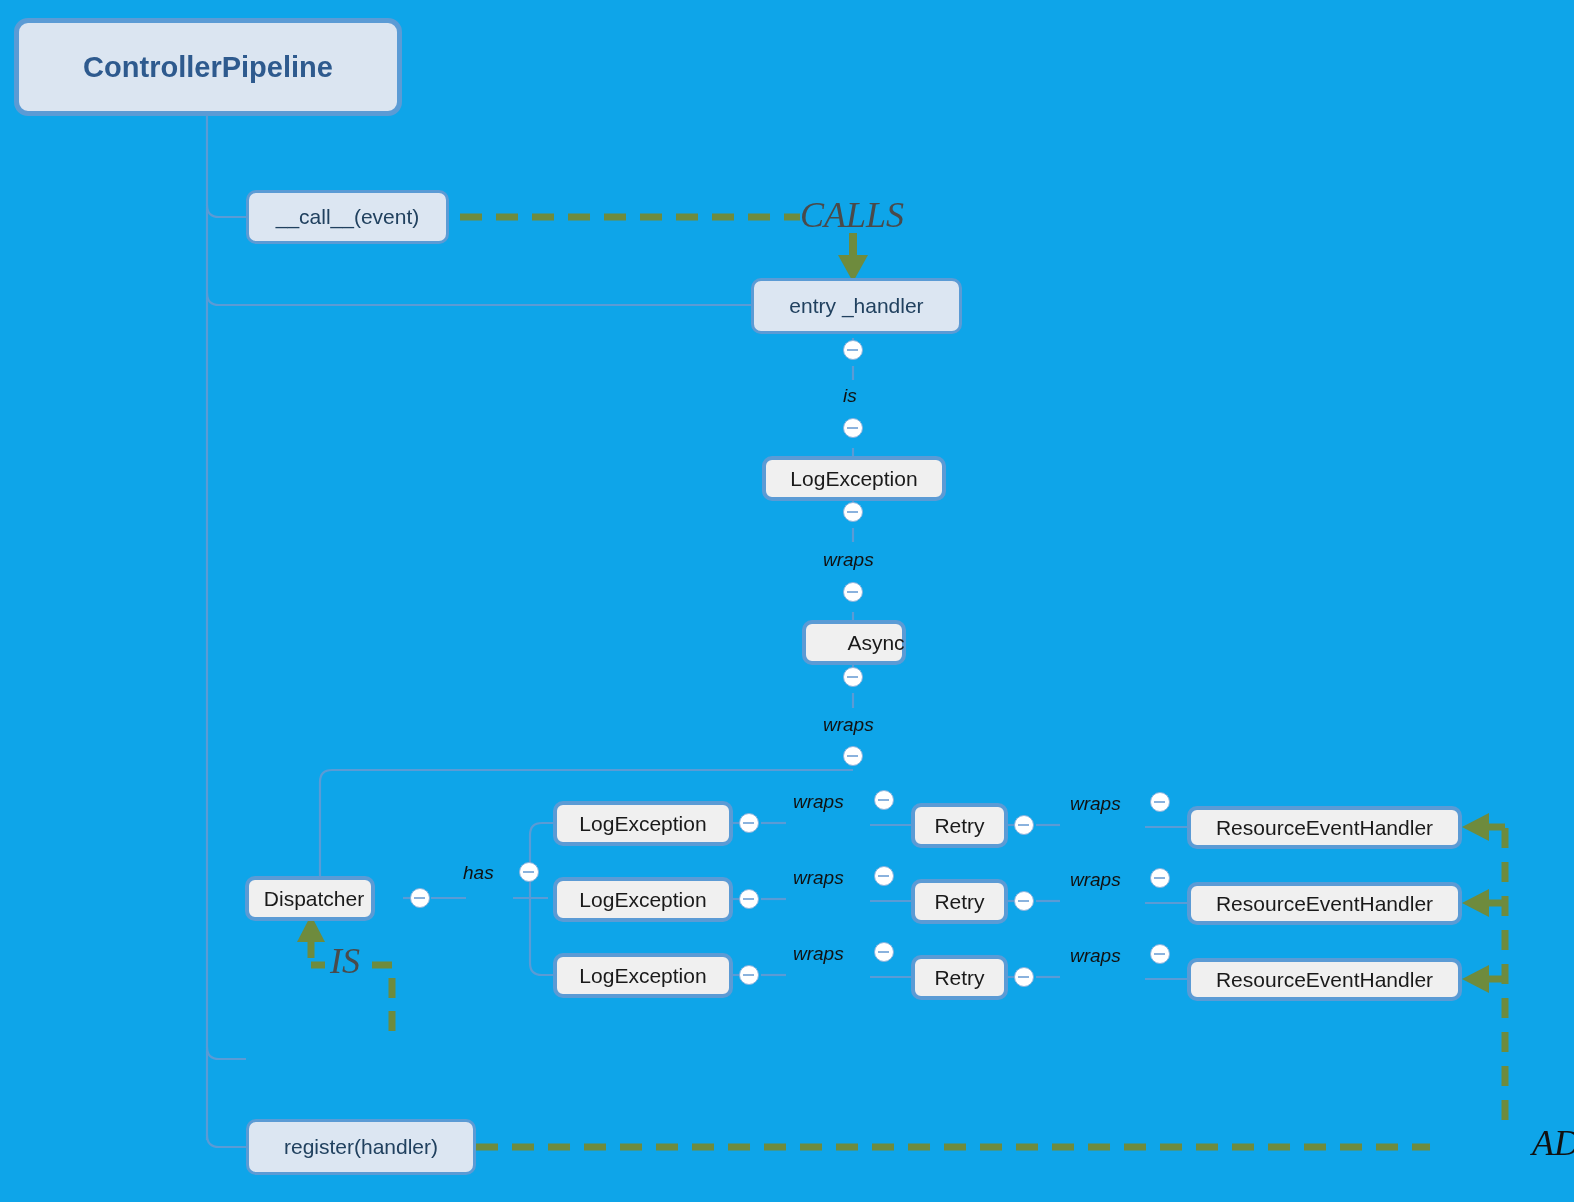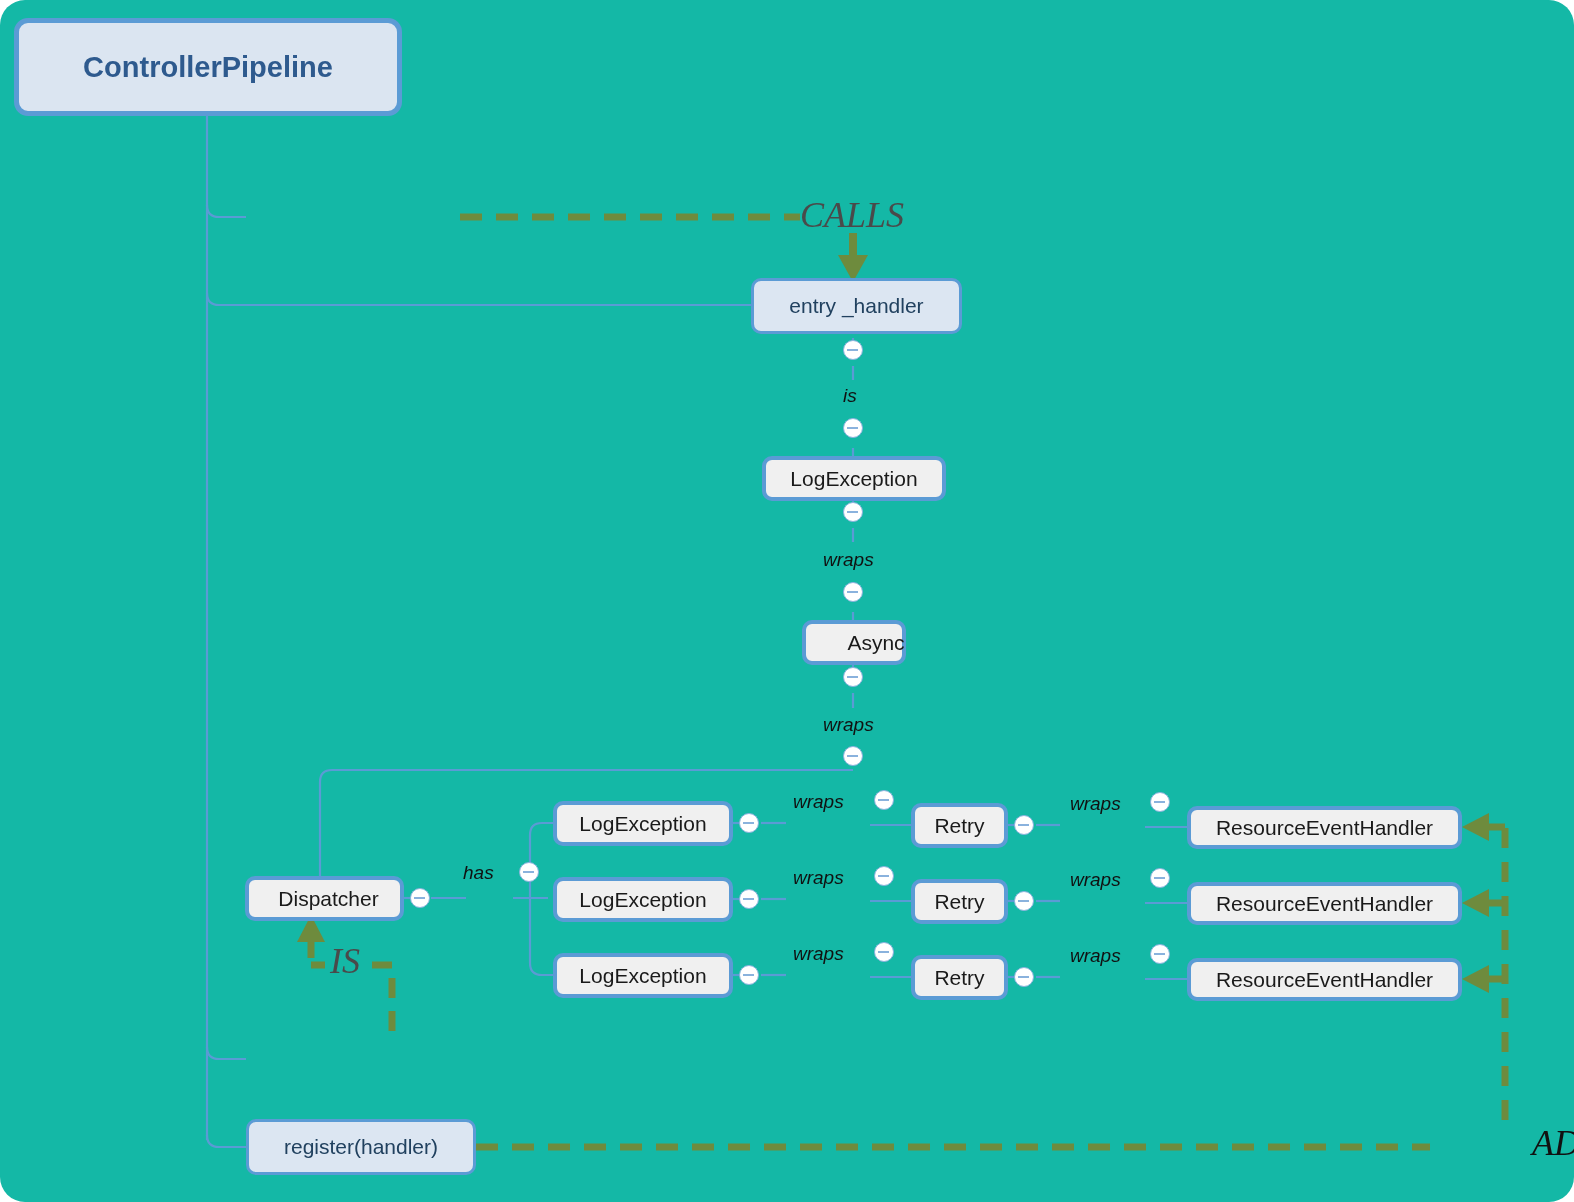--- a/index.html
+++ b/index.html
@@ -1,17 +1,17 @@
 <!DOCTYPE html>
 <html><head>
 <meta charset="utf-8">
 <style>
   html,body{margin:0;padding:0;background:#ffffff;}
   body{font-family:"Liberation Sans",sans-serif;}
-  #canvas{position:relative;width:1574px;height:1202px;overflow:hidden;background:#14b8a6;border-radius:25px;}
+  #canvas{position:relative;width:1574px;height:1202px;overflow:hidden;background:#0ea5e9;}
   svg.wires{position:absolute;left:0;top:0;width:1574px;height:1202px;pointer-events:none;}
 
   .node{position:absolute;box-sizing:border-box;display:flex;align-items:center;justify-content:center;
         border:3px solid #5b9bd5;border-radius:10px;color:#1f3a5f;white-space:nowrap;}
   .node.root{background:#dbe5f1;border-width:5px;border-radius:14px;font-weight:bold;font-size:29px;color:#2e5a8e;}
   .node.blue{background:#dce6f2;font-size:21px;color:#21415f;}
   .node.gray{background:#f0f0f0;font-size:21px;color:#1a1a1a;border-width:4px;align-items:center;}
 
   .rel{position:absolute;font-style:italic;color:#111;font-size:19px;white-space:nowrap;}
   .biglabel{position:absolute;font-family:"Liberation Serif",serif;font-style:italic;
@@ -117,34 +117,37 @@
       <path d="M1462,903 L1489,889 L1489,917 Z" fill="#6e8b3d"></path>
       <path d="M1505,979 L1485,979" stroke="#6e8b3d" stroke-width="7" fill="none"></path>
       <path d="M1462,979 L1489,965 L1489,993 Z" fill="#6e8b3d"></path>
     </g>
   </svg>
 
   <div class="node root" style="left:14px;top:18px;width:388px;height:98px;">
     <span>ControllerPipeline</span>
   </div>
 
+  <div class="node blue" style="left:246px;top:190px;width:203px;height:54px;">
+    <span>__call__(event)</span>
+  </div>
 
   <div class="node blue" style="left:751px;top:278px;width:211px;height:56px;">
     <span>entry _handler</span>
   </div>
 
   <div class="node gray" style="left:762px;top:456px;width:184px;height:45px;">
     <span>LogException</span>
   </div>
 
   <div class="node gray" style="left:802px;top:620px;width:104px;height:45px;padding-left:44px;">
     <span>Async</span>
   </div>
 
-  <div class="node gray" style="left:245px;top:876px;width:159px;height:45px;padding-left:8px;">
+  <div class="node gray" style="left:245px;top:876px;width:130px;height:45px;padding-left:8px;">
     <span>Dispatcher</span>
   </div>
 
 
   <div class="node blue" style="left:246px;top:1119px;width:230px;height:56px;">
     <span>register(handler)</span>
   </div>
 
   <div class="node gray" style="left:553px;top:801px;width:180px;height:45px;">
     <span>LogException</span>

